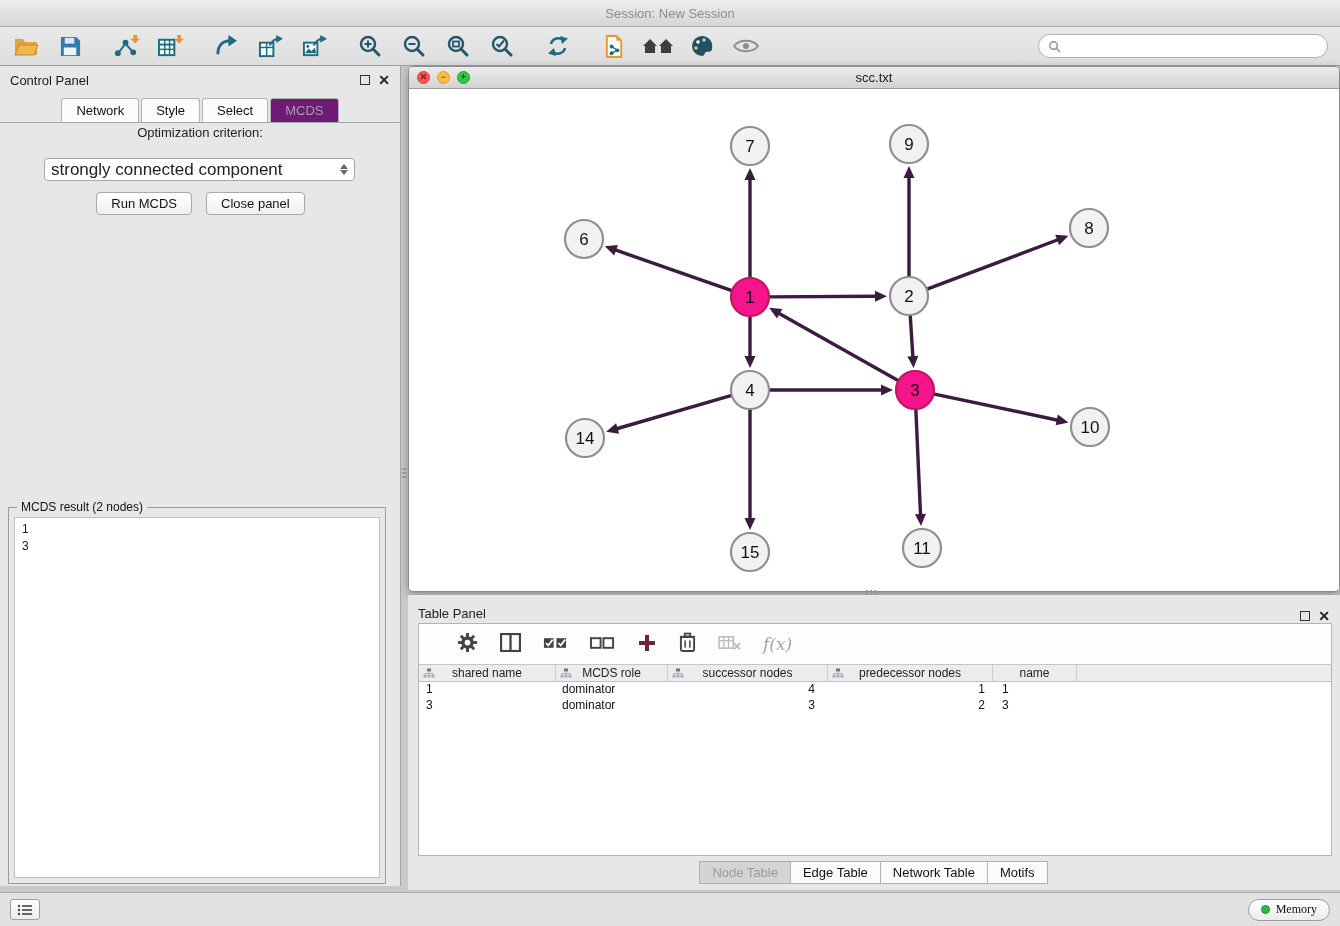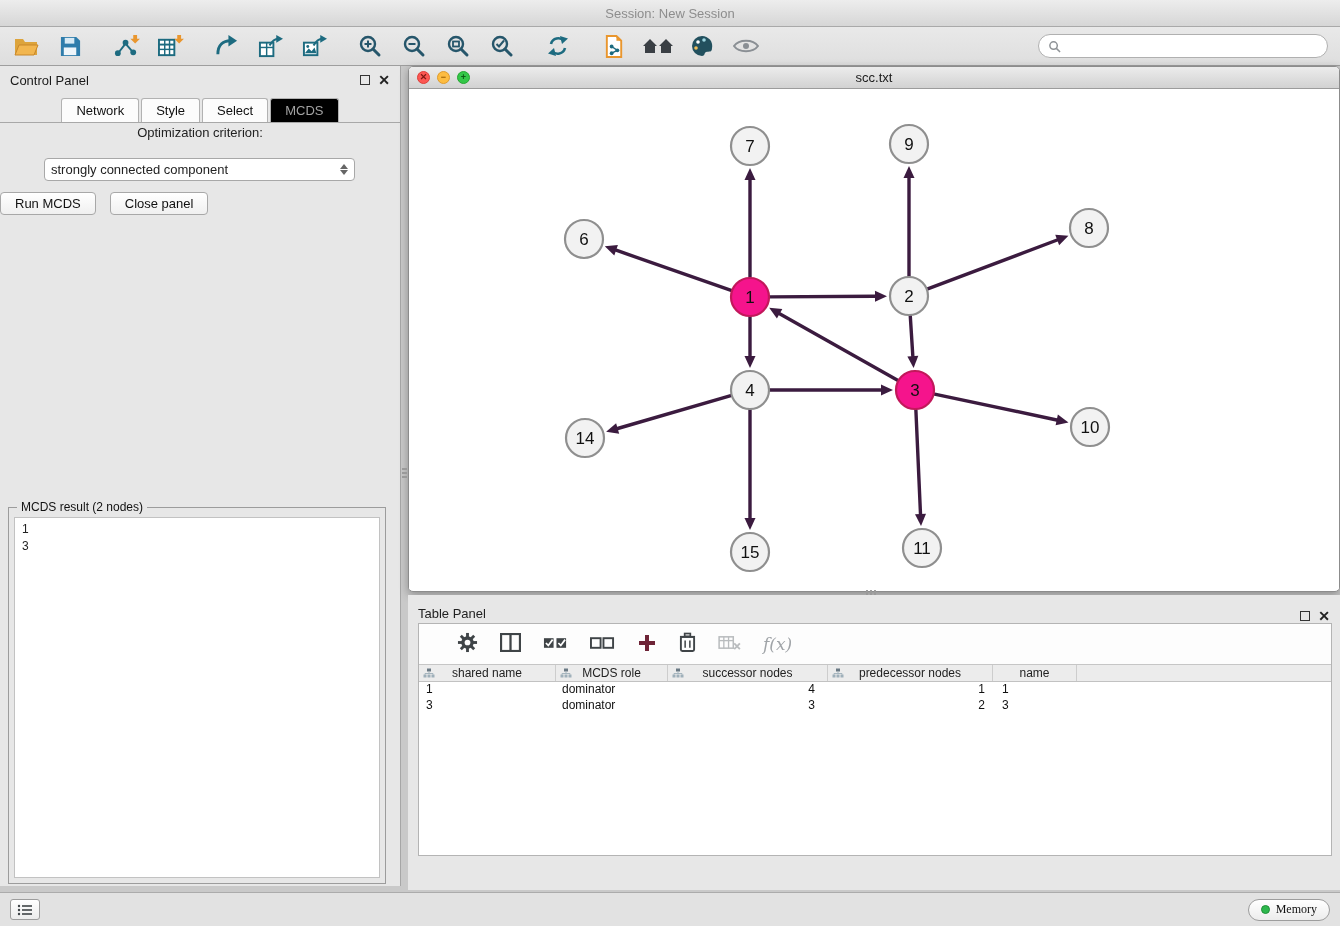--- a/index.html
+++ b/index.html
@@ -25,28 +25,28 @@
   
   .control-panel { position:absolute; left:0; top:66px; width:401px; height:820px; background:#e7e7e7; border-right:1px solid #a6a6a6; }
   .cp-header { height:28px; display:flex; align-items:center; padding:0 10px; }
   .cp-header .title { font-size:13px; color:#1a1a1a; }
   .panel-ctrls { margin-left:auto; display:flex; gap:8px; align-items:center; }
   .float-box { width:10px; height:10px; border:1.5px solid #333; }
   .close-x { font-size:14px; font-weight:bold; color:#222; line-height:10px; }
   .cp-tabs { display:flex; justify-content:center; border-bottom:1px solid #a8a8a8; padding-top:4px; }
   .cp-tab { background:#fcfcfc; border:1px solid #b2b2b2; border-bottom:none; margin:0 1px;
     padding:4px 14px; font-size:13px; border-radius:3px 3px 0 0; color:#111; }
-  .cp-tab.active { background:#000000; color:#a2a2a2; }
+  .cp-tab.active { background:#701a75; color:#a2a2a2; }
   .opt-label { text-align:center; margin-top:2px; font-size:13px; }
   .dropdown { position:absolute; left:44px; top:92px; width:311px; height:23px; background:#fff;
-    border:1px solid #a8a8a8; border-radius:4px; display:flex; align-items:center; padding:0 6px; font-size:13px; }
+    border:1px solid #a8a8a8; border-radius:4px; display:flex; align-items:center; padding:0 6px; font-size:17px; }
   .dropdown .stepper { margin-left:auto; display:flex; flex-direction:column; gap:1px; }
   .tri-up { width:0; height:0; border-left:4px solid transparent; border-right:4px solid transparent; border-bottom:5px solid #666; }
   .tri-down { width:0; height:0; border-left:4px solid transparent; border-right:4px solid transparent; border-top:5px solid #666; }
-  .btn-row { position:absolute; left:0; top:126px; width:401px; display:flex; gap:14px; }
+  .btn-row { position:absolute; left:0; top:126px; width:401px; display:flex; justify-content:center; gap:14px; }
   .push-btn { background:linear-gradient(#ffffff,#f0f0f0); border:1px solid #a8a8a8; border-radius:4px;
     padding:3px 14px; font-size:13px; color:#111; }
   .result-box { position:absolute; left:8px; top:441px; width:378px; height:377px; border:1px solid #9c9c9c; }
   .result-legend { position:absolute; left:8px; top:-8px; background:#e7e7e7; padding:0 4px; font-size:12px; color:#111; }
   .result-inner { position:absolute; left:5px; top:9px; right:5px; bottom:5px; background:#fff; border:1px solid #c2c2c2;
     font-size:12px; line-height:17px; padding:3px 7px; white-space:pre; overflow:hidden; }
 
   
   .network-window { position:absolute; left:408px; top:66px; width:932px; height:526px; background:#fff;
     border:1px solid #8c8c8c; border-radius:5px; overflow:hidden; box-shadow:0 3px 10px rgba(0,0,0,.3); }
@@ -484,20 +484,26 @@
           <div class="tp-cell c0">3</div>
           <div class="tp-cell c1">dominator</div>
           <div class="tp-cell c2">3</div>
           <div class="tp-cell c3">2</div>
           <div class="tp-cell c4">3</div>
           <div class="tp-cell cfill"></div>
         </div>
       </div>
   </div>
 
+  <div class="tp-tabs">
+    <span class="tp-tab active">Node Table</span>
+    <span class="tp-tab">Edge Table</span>
+    <span class="tp-tab">Network Table</span>
+    <span class="tp-tab">Motifs</span>
+  </div>
 </div>
 
 <div class="statusbar">
   <div class="sb-left-btn">
     <svg width="16" height="12" viewBox="0 0 16 12">
       <circle cx="2" cy="2" r="1.2" fill="#3f4447"></circle>
         <line x1="5" y1="2" x2="15" y2="2" stroke="#3f4447" stroke-width="1.6"></line>
       <circle cx="2" cy="6" r="1.2" fill="#3f4447"></circle>
         <line x1="5" y1="6" x2="15" y2="6" stroke="#3f4447" stroke-width="1.6"></line>
       <circle cx="2" cy="10" r="1.2" fill="#3f4447"></circle>

